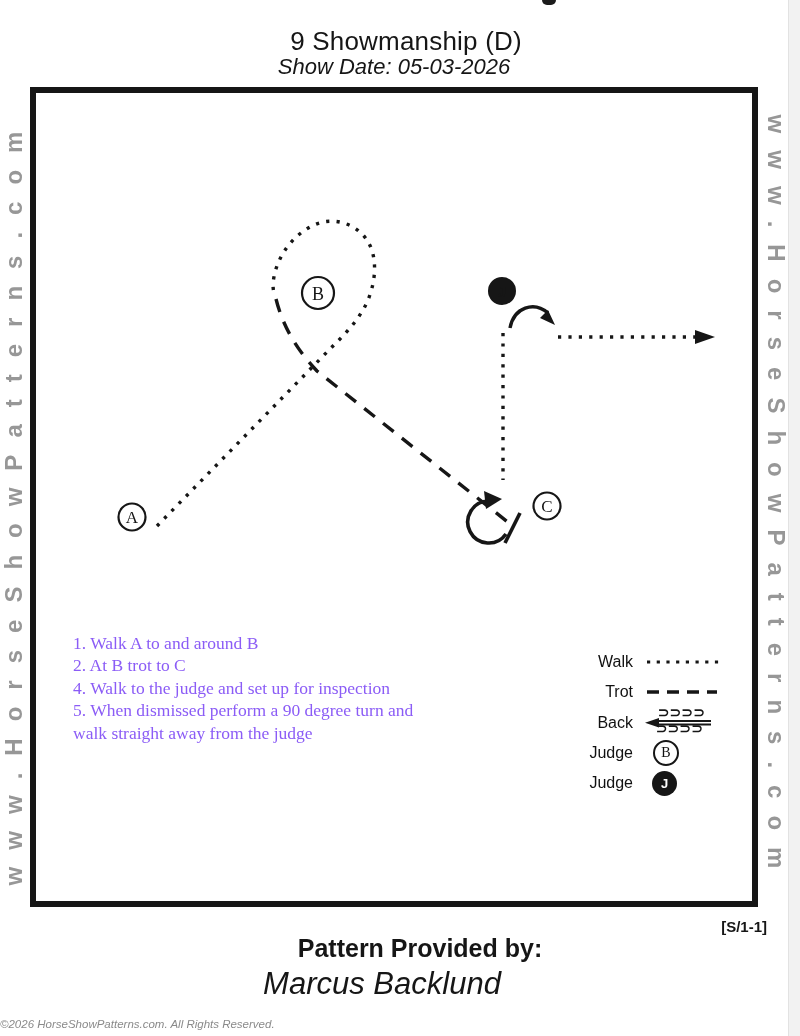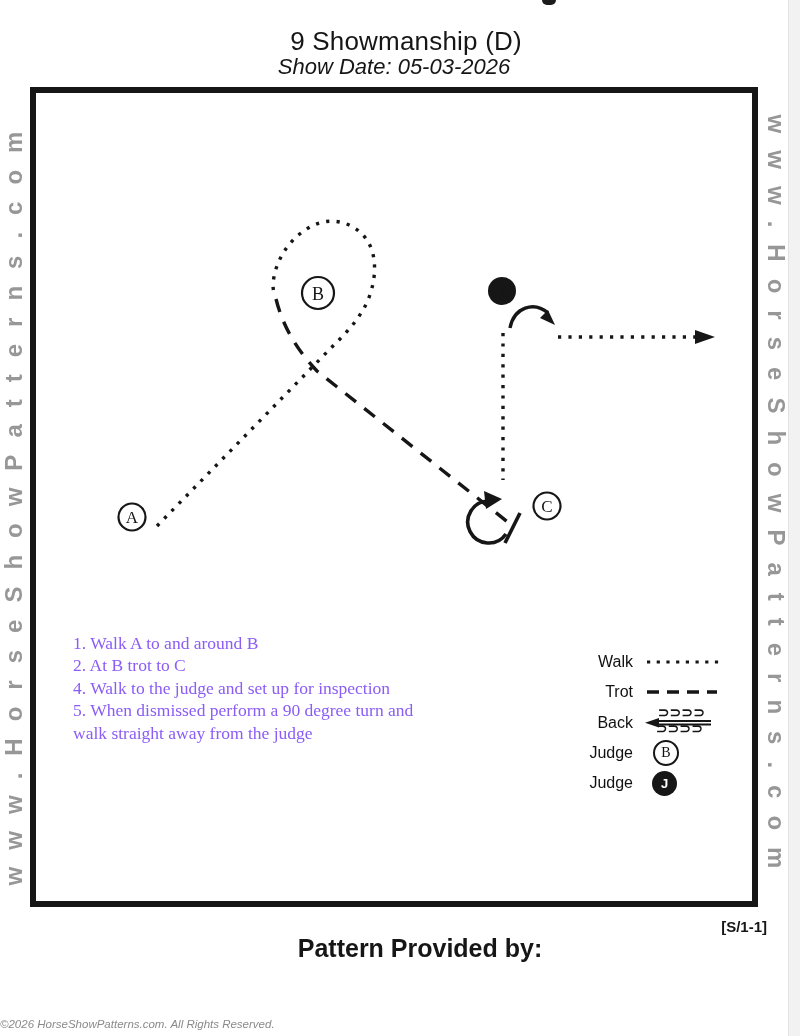--- a/index.html
+++ b/index.html
@@ -154,16 +154,17 @@
     <div class="legend-row">
       <span class="legend-label">Judge</span>
       <span class="legend-sample">
         <span class="legend-judge">J</span>
       </span>
     </div>
   </div>
 
   <div class="pattern-code">[S/1-1]</div>
   <div class="provided-by">Pattern Provided by:</div>
+  <div class="provider-name">Marcus Backlund</div>
   <div class="footer">©2026 HorseShowPatterns.com. All Rights Reserved.</div>
 
   <div class="scrollbar"></div>
 </div>
 
 </body></html>

